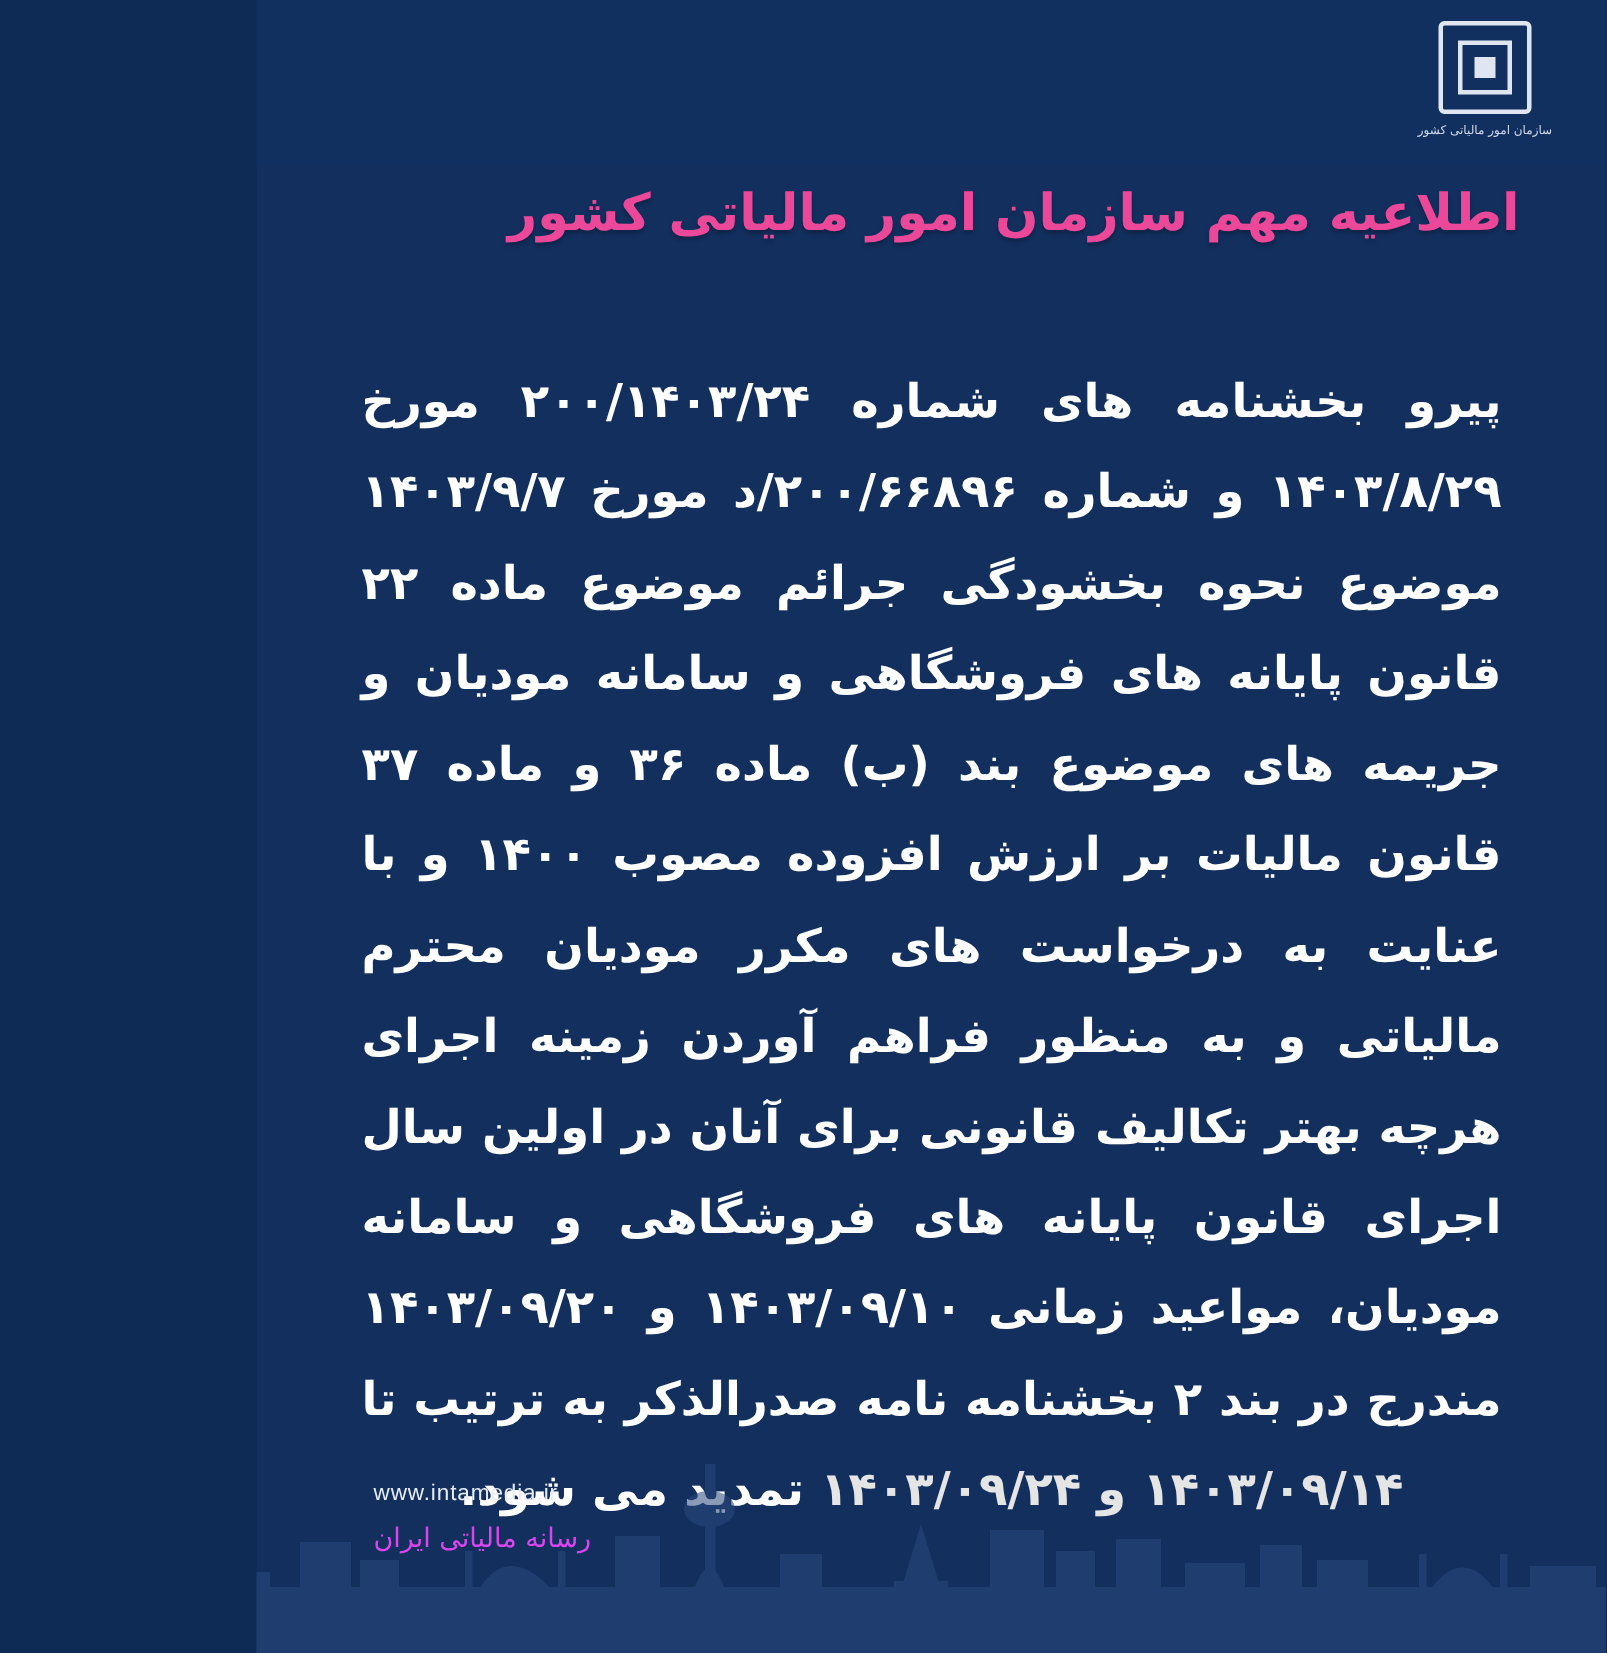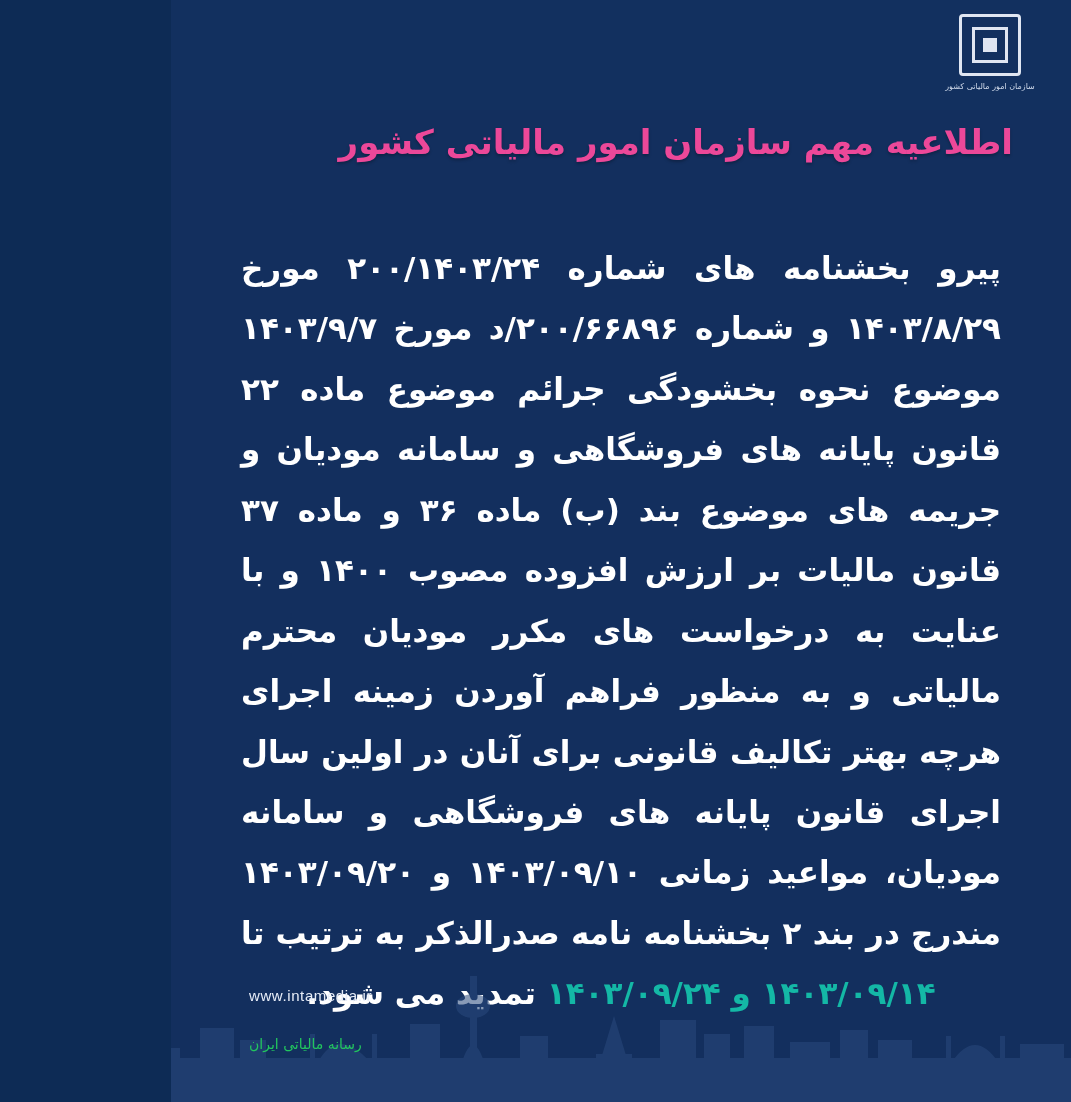--- a/index.html
+++ b/index.html
@@ -92,21 +92,21 @@
     left: 70px;
     color: #ffffff;
     font-size: 31px;
     font-weight: bold;
     line-height: 1.95;
     text-align: justify;
     text-align-last: center;
     letter-spacing: 0.2px;
   }
   .body-text .hl {
-    color: #14b8a6;
+    color: #e5e5e5;
   }
 
   
   .footer {
     position: absolute;
     left: 0; right: 0; bottom: 0;
     height: 190px;
   }
   .skyline {
     position: absolute;
@@ -120,23 +120,23 @@
     bottom: 98px;
     color: #e7edf8;
     font-size: 15px;
     font-family: "Liberation Sans", sans-serif;
     letter-spacing: .6px;
     direction: ltr;
   }
   .media-label {
     position: absolute;
     left: 78px;
-    bottom: 50px;
-    color: #22c55e;
-    font-size: 14px;
+    bottom: 66px;
+    color: #d946ef;
+    font-size: 18px;
   }
 </style>
 </head>
 <body>
 
 <div class="poster">
 
   <div class="top-band"></div>
 
   <div class="logo">

